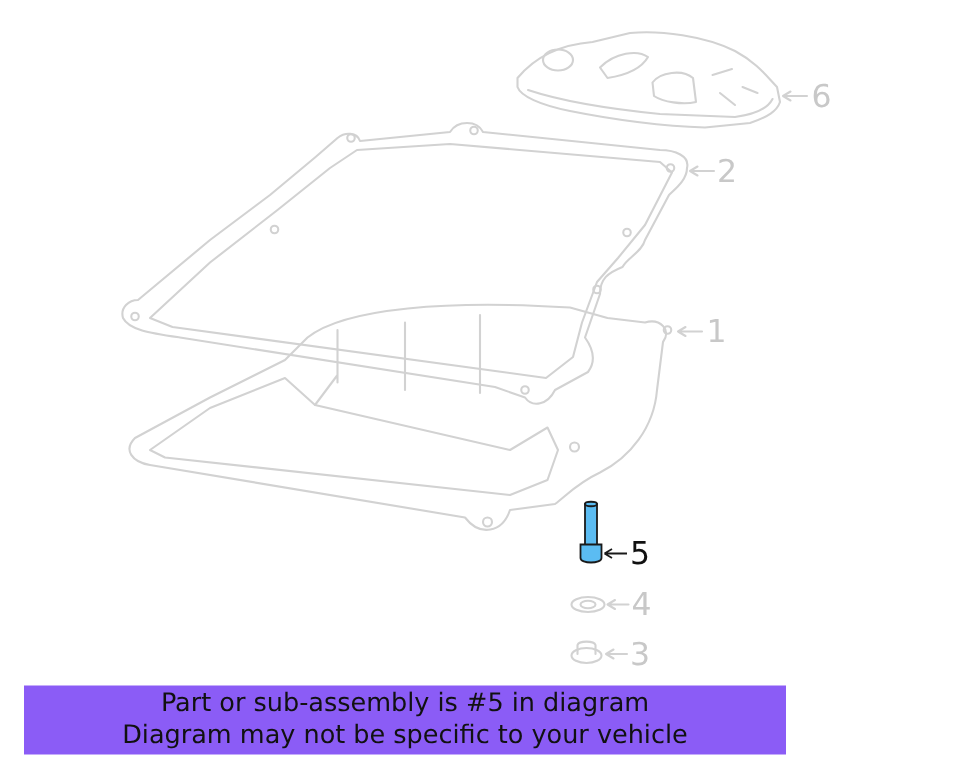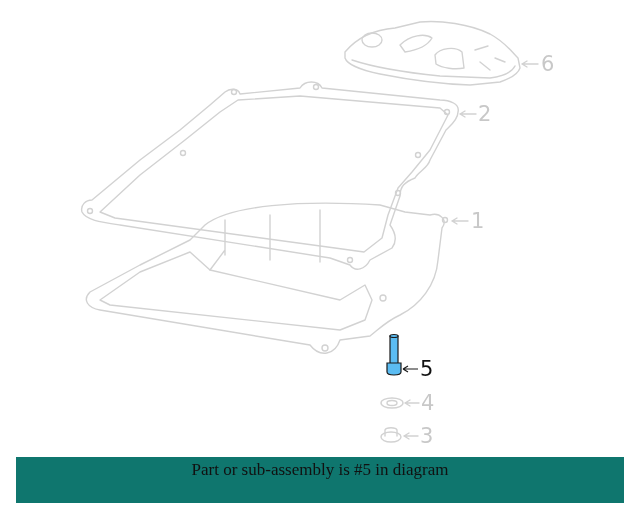--- a/index.html
+++ b/index.html
@@ -1,22 +1,22 @@
 <!DOCTYPE html>
 <html><head>
 <meta charset="utf-8">
 <style>
   html, body { margin:0; padding:0; background:#ffffff; }
   body { width:640px; height:512px; position:relative; overflow:hidden; font-family:"DejaVu Sans", sans-serif; }
   #diagram { position:absolute; left:0; top:0; width:640px; height:512px; }
   .callout { position:absolute; font-family:"DejaVu Sans", sans-serif; font-size:21px; line-height:1; }
   .callout.dim { color:#c8c8c8; }
   .callout.active { color:#111111; }
-  #banner { position:absolute; left:16px; top:457px; width:608px; height:46px; background:#0f766e;
-            color:#111; text-align:center; font-size:17px; line-height:21px; padding-top:2px; box-sizing:border-box;font-family:Liberation Serif, serif; }
+  #banner { position:absolute; left:16px; top:457px; width:508px; height:46px; background:#8b5cf6;
+            color:#111; text-align:center; font-size:17px; line-height:21px; padding-top:2px; box-sizing:border-box; }
   #banner div { white-space:nowrap; }
 </style>
 </head>
 <body>
 
 <svg id="diagram" viewBox="0 0 640 512" xmlns="http://www.w3.org/2000/svg">
   <g fill="none" stroke="#d2d2d2" stroke-width="1.4" stroke-linejoin="round" stroke-linecap="round">
 
     <g>
       <path d="M345,52 C355,40 370,30 395,28 L420,22 C440,20 470,24 490,34 C505,42 512,52 518,58 L520,68 C518,74 512,78 500,82 L470,85 C440,84 410,80 380,74 C360,70 347,64 345,58 Z" fill="#fff"></path>
@@ -76,13 +76,14 @@
 
 <div class="callout dim" style="left:541px;top:54px;">6</div>
 <div class="callout dim" style="left:478px;top:104px;">2</div>
 <div class="callout dim" style="left:471px;top:211px;">1</div>
 <div class="callout active" style="left:420px;top:359px;">5</div>
 <div class="callout dim" style="left:421px;top:393px;">4</div>
 <div class="callout dim" style="left:420px;top:426px;">3</div>
 
 <div id="banner">
   <div>Part or sub-assembly is #5 in diagram</div>
+  <div>Diagram may not be specific to your vehicle</div>
 </div>
 
 </body></html>

